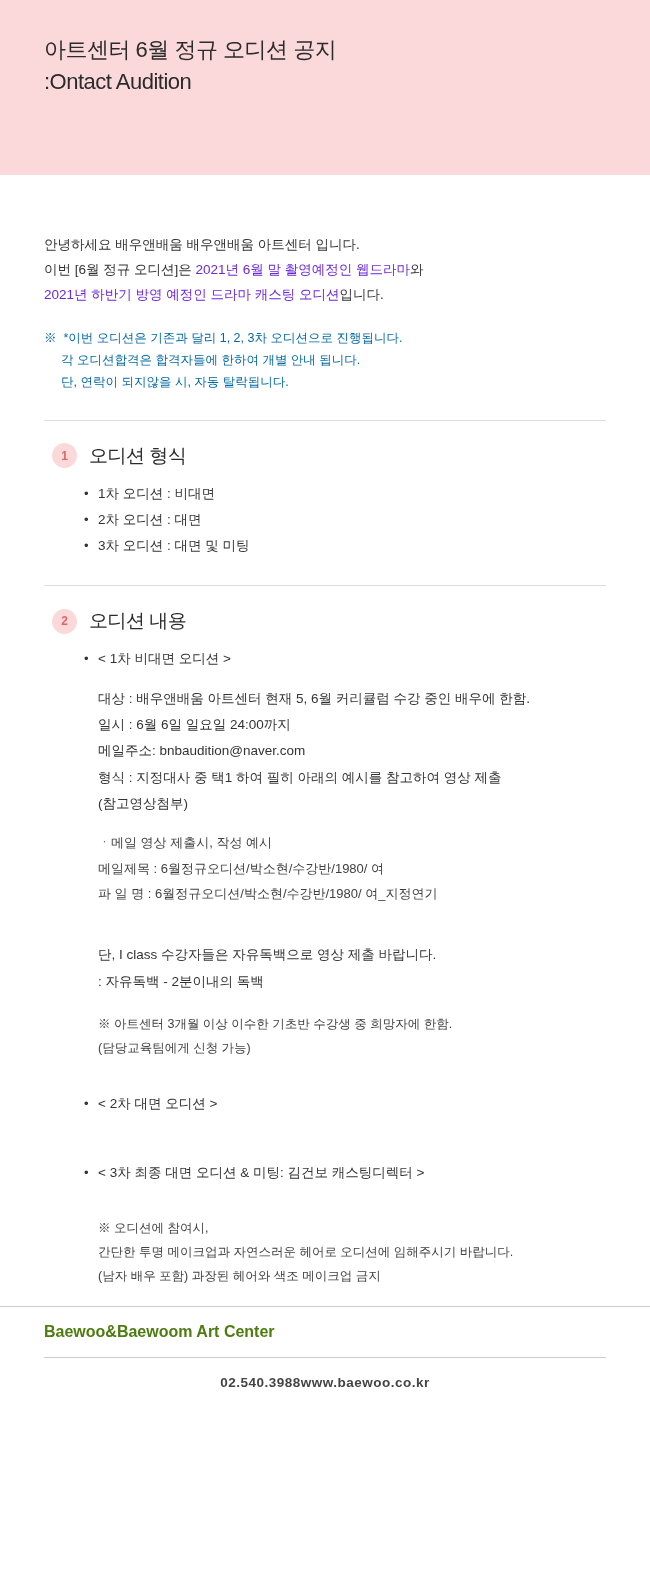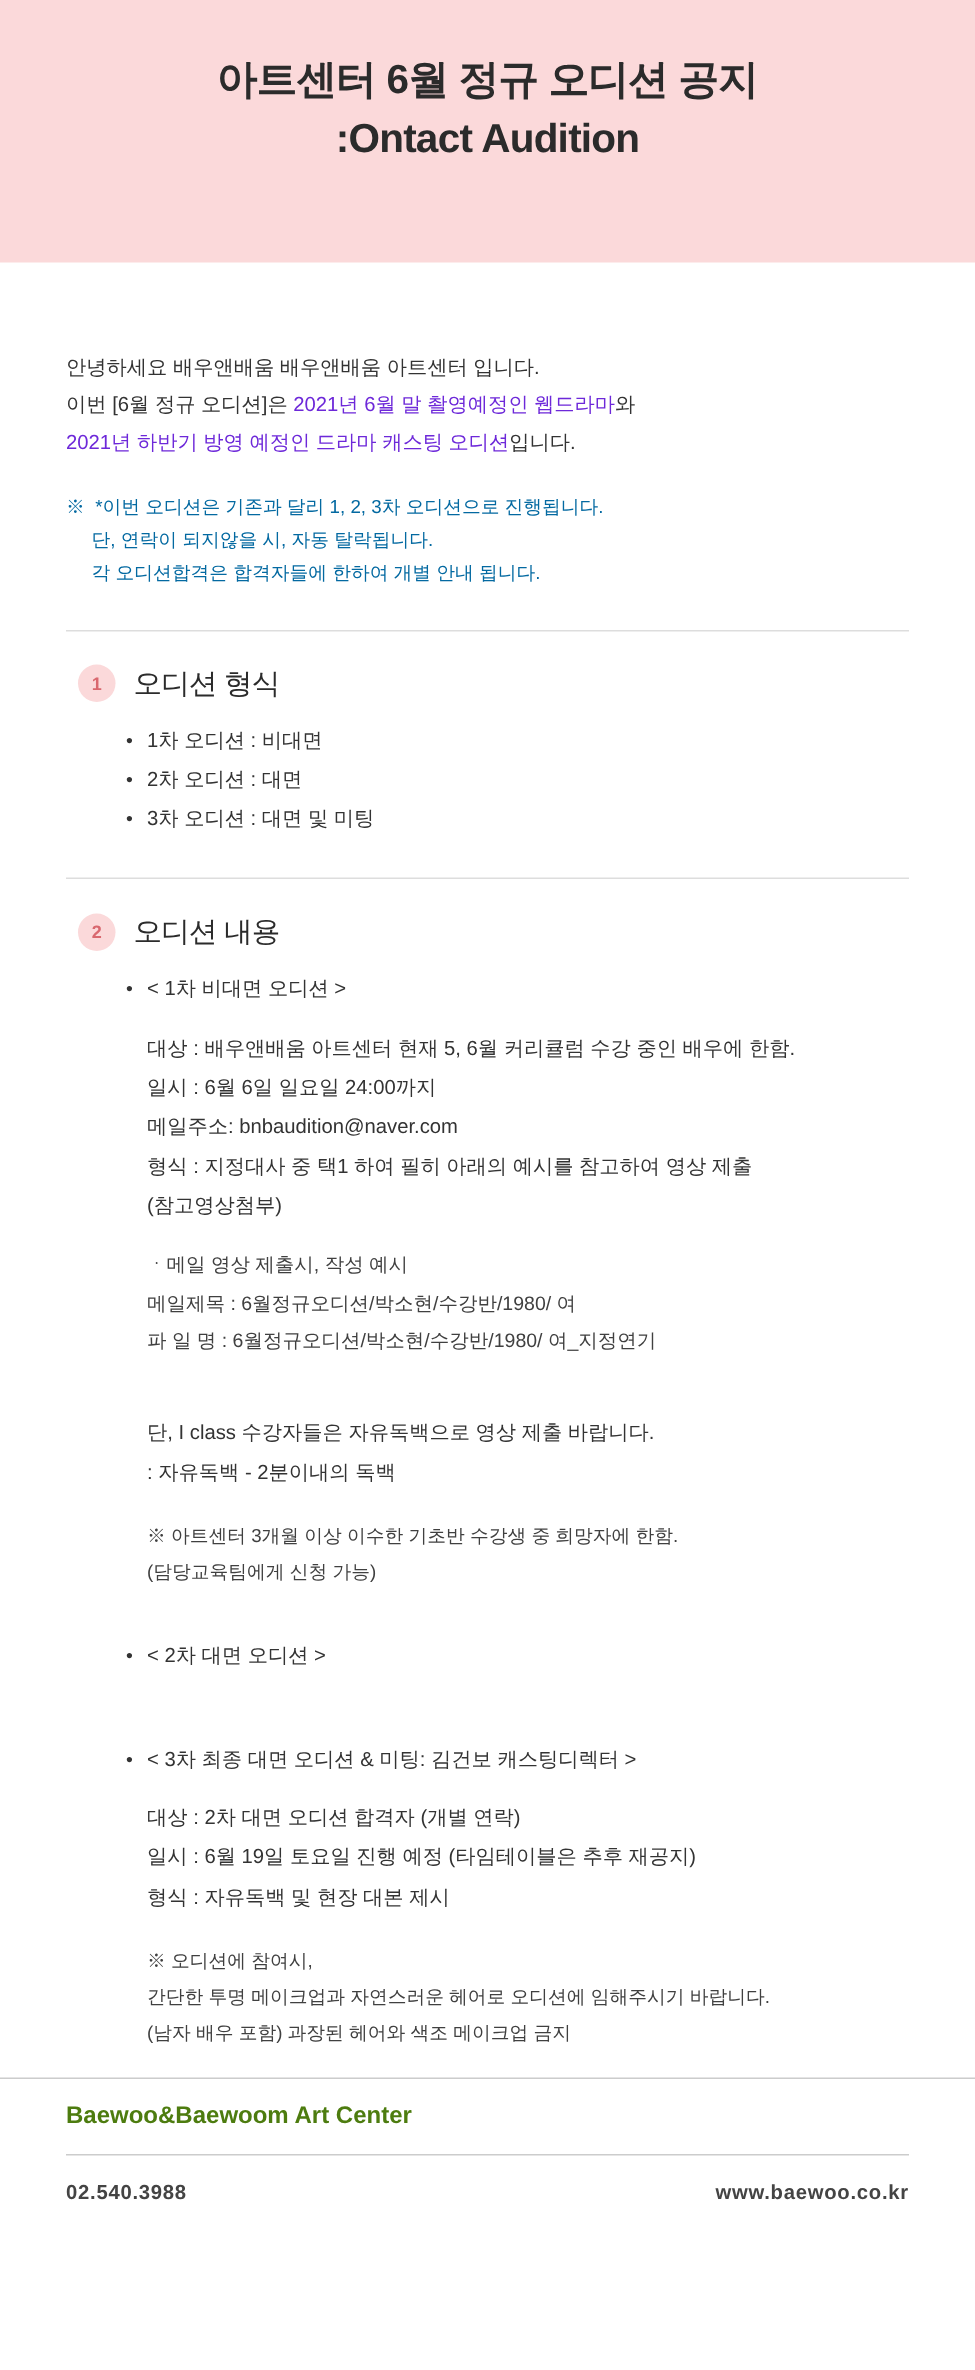--- a/index.html
+++ b/index.html
@@ -22,27 +22,26 @@
   }
 
   
   .header {
     background: #fbd9da;
     padding: 34px 44px 30px 44px;
     box-sizing: border-box;
     height: 175px;
   }
   .header-title {
-    font-size: 27px;
-    font-weight: bold;
+    font-size: 22px;
+    font-weight: normal;
     color: #2b2b2b;
     line-height: 1.45;
     letter-spacing: -0.5px;
     white-space: pre-line;
-    text-align: center;
   }
 
   
   .content {
     padding: 0 44px;
     box-sizing: border-box;
     margin-top: 22px;
   }
 
   
@@ -154,21 +153,21 @@
     box-sizing: border-box;
   }
   .footer-name {
     font-size: 16px;
     font-weight: bold;
     color: #4d7c0f;
     padding: 16px 0 16px 0;
   }
   .footer-bar {
     display: flex;
-    justify-content: space-between;
+    justify-content: center;
     align-items: center;
     border-top: 1px solid #cccccc;
     padding: 17px 0 0 0;
     font-size: 13.5px;
     font-weight: bold;
     color: #444444;
     letter-spacing: 0.5px;
   }
 </style>
 </head>
@@ -184,22 +183,22 @@
   <div class="content">
 
     <div class="intro">
       <div class="line">안녕하세요 배우앤배움 배우앤배움 아트센터 입니다.</div>
       <div class="line"><span class="dark">이번 [6월 정규 오디션]은 </span><span class="pink">2021년 6월 말 촬영예정인 웹드라마</span><span class="dark">와</span></div>
       <div class="line"><span class="pink">2021년 하반기 방영 예정인 드라마 캐스팅 오디션</span><span class="dark">입니다.</span></div>
     </div>
 
     <div class="note">
       <span class="note-row"><span>※</span>&nbsp; <span>*이번 오디션은 기존과 달리 1, 2, 3차 오디션으로 진행됩니다.</span></span>
+      <span class="note-row indent">각 오디션합격은 합격자들에 한하여 개별 안내 됩니다.</span>
       <span class="note-row indent">단, 연락이 되지않을 시, 자동 탈락됩니다.</span>
-      <span class="note-row indent">각 오디션합격은 합격자들에 한하여 개별 안내 됩니다.</span>
     </div>
 
     <hr class="sep">
 
     <div class="section">
       <div class="section-head">
         <div class="sec-num">1</div>
         <div class="sec-title">오디션 형식</div>
       </div>
       <ul class="bullets">
@@ -244,23 +243,20 @@
         <li>&lt; 2차 대면 오디션 &gt;</li>
       </ul>
       <div class="gap-sm"></div>
 
       <div class="gap-md"></div>
 
       <ul class="bullets">
         <li>&lt; 3차 최종 대면 오디션 &amp; 미팅: 김건보 캐스팅디렉터 &gt;</li>
       </ul>
       <div class="gap-sm"></div>
-      <div class="sub-block">대상 : 2차 대면 오디션 합격자 (개별 연락)
-일시 : 6월 19일 토요일 진행 예정 (타임테이블은 추후 재공지)
-형식 : 자유독백 및 현장 대본 제시</div>
       <div class="gap-md"></div>
       <div class="pink-block small">※ 오디션에 참여시,
 간단한 투명 메이크업과 자연스러운 헤어로 오디션에 임해주시기 바랍니다.
 (남자 배우 포함) 과장된 헤어와 색조 메이크업 금지</div>
     </div>
 
     <div class="gap-md"></div>
   </div>
 
   <hr class="footer-sep">

